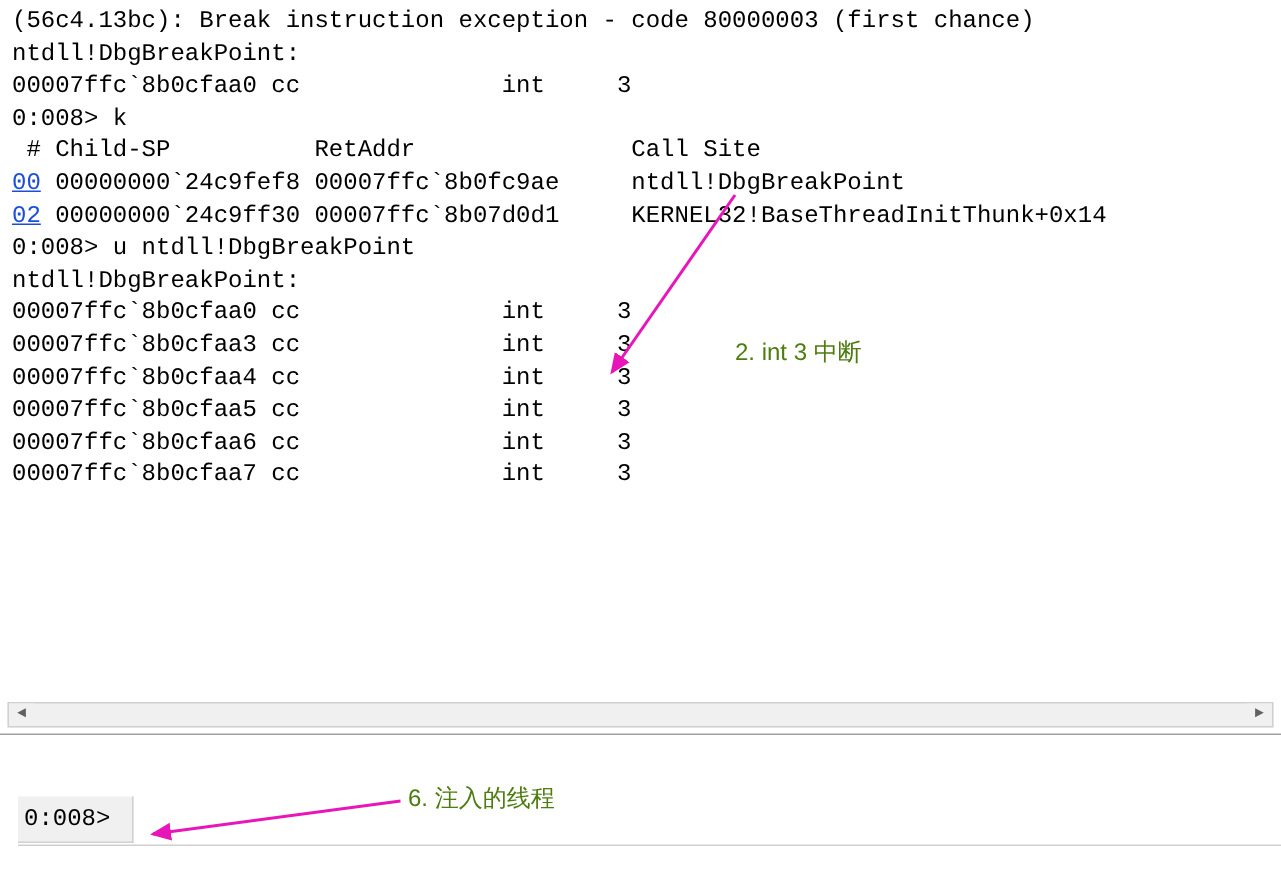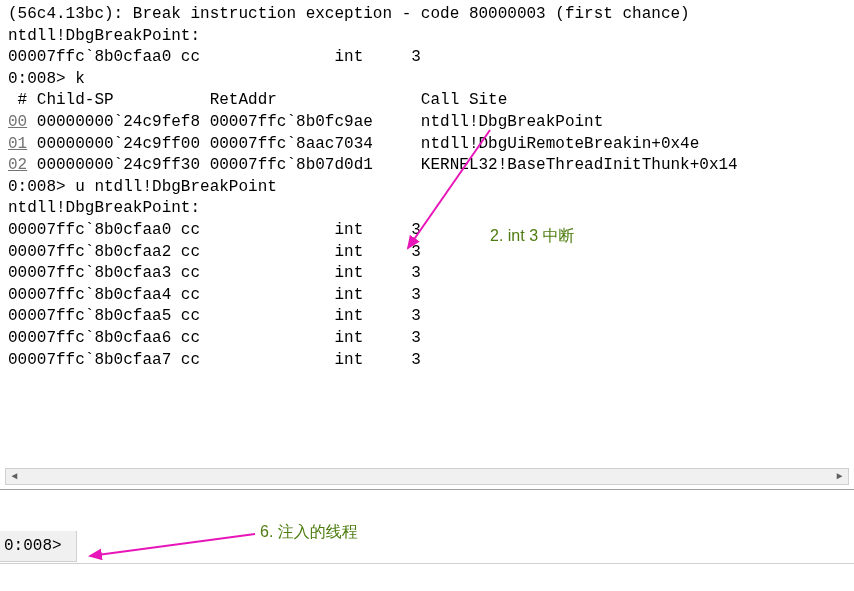--- a/index.html
+++ b/index.html
@@ -21,21 +21,21 @@
     border-bottom: 1px solid #a0a0a0;
     height: 490px;
     box-sizing: border-box;
     overflow: hidden;
   }
   .line {
     white-space: pre;
     font-family: Consolas, "Courier New", monospace;
   }
   .link-num {
-    color: #737373;
+    color: #1d4ed8;
     text-decoration: underline;
     cursor: pointer;
   }
   .stack-row {
     white-space: pre;
   }
   .scrollbar-h {
     position: absolute;
     left: 5px;
     right: 5px;
@@ -56,20 +56,21 @@
     cursor: pointer;
     background: #f0f0f0;
   }
   .scroll-arrow.left { float:left; }
   .scroll-arrow.right { float:right; }
   .input-pane {
     display: flex;
     align-items: flex-end;
     height: 90px;
     position: relative;
+    margin-left: 12px;
   }
   .prompt-box {
     background: #f0f0f0;
     border-right: 1px solid #d0d0d0;
     border-bottom: 1px solid #d0d0d0;
     font-family: Consolas, "Courier New", monospace;
     font-size: 16px;
     padding: 4px 4px;
     min-width: 68px;
     text-align: left;
@@ -123,30 +124,28 @@
 <div class="output-pane">
 
   <div class="line">(56c4.13bc): Break instruction exception - code 80000003 (first chance)</div>
   <div class="line">ntdll!DbgBreakPoint:</div>
   <div class="line">00007ffc`8b0cfaa0 cc              int     3</div>
   <div class="line">0:008&gt; k</div>
   <div class="line"> # Child-SP          RetAddr               Call Site</div>
 
   <div id="stack-rows">
       <div class="line stack-row"><span class="link-num">00</span><span> 00000000`24c9fef8 00007ffc`8b0fc9ae     ntdll!DbgBreakPoint</span></div>
-      <div class="line stack-row"><span class="link-num">01</span><span> 00000000`24c9ff00 00007ffc`8aac7034     ntdll!DbgUiRemoteBreakin+0x4e</span></div>
       <div class="line stack-row"><span class="link-num">02</span><span> 00000000`24c9ff30 00007ffc`8b07d0d1     KERNEL32!BaseThreadInitThunk+0x14</span></div>
     </div>
 
   <div class="line">0:008&gt; u ntdll!DbgBreakPoint</div>
   <div class="line">ntdll!DbgBreakPoint:</div>
 
   <div id="disasm-rows">
       <div class="line">00007ffc`8b0cfaa0 cc              int     3</div>
-      <div class="line">00007ffc`8b0cfaa2 cc              int     3</div>
       <div class="line">00007ffc`8b0cfaa3 cc              int     3</div>
       <div class="line">00007ffc`8b0cfaa4 cc              int     3</div>
       <div class="line">00007ffc`8b0cfaa5 cc              int     3</div>
       <div class="line">00007ffc`8b0cfaa6 cc              int     3</div>
       <div class="line">00007ffc`8b0cfaa7 cc              int     3</div>
     </div>
 
   <div class="annotation" style="left:490px; top:225px;">2. int 3 中断</div>
   <svg class="arrow-svg" style="left:390px; top:120px;" width="120" height="140">
     <defs>

